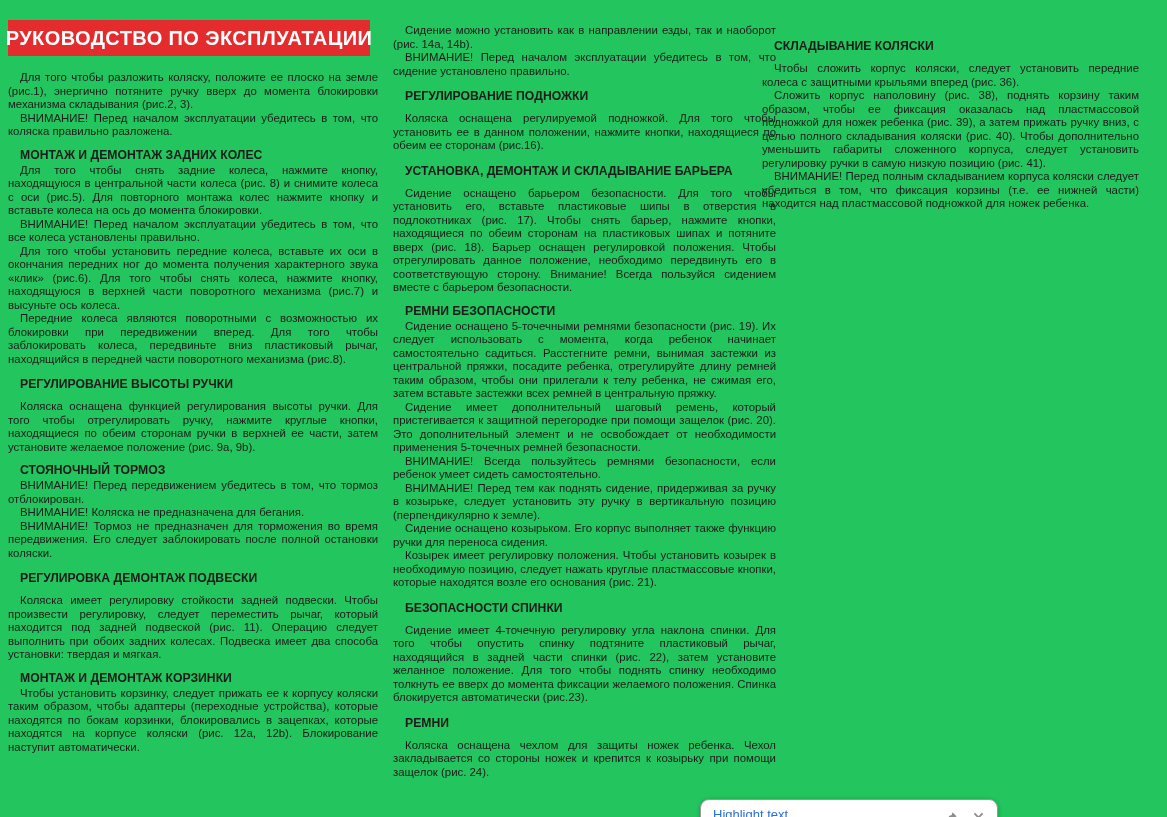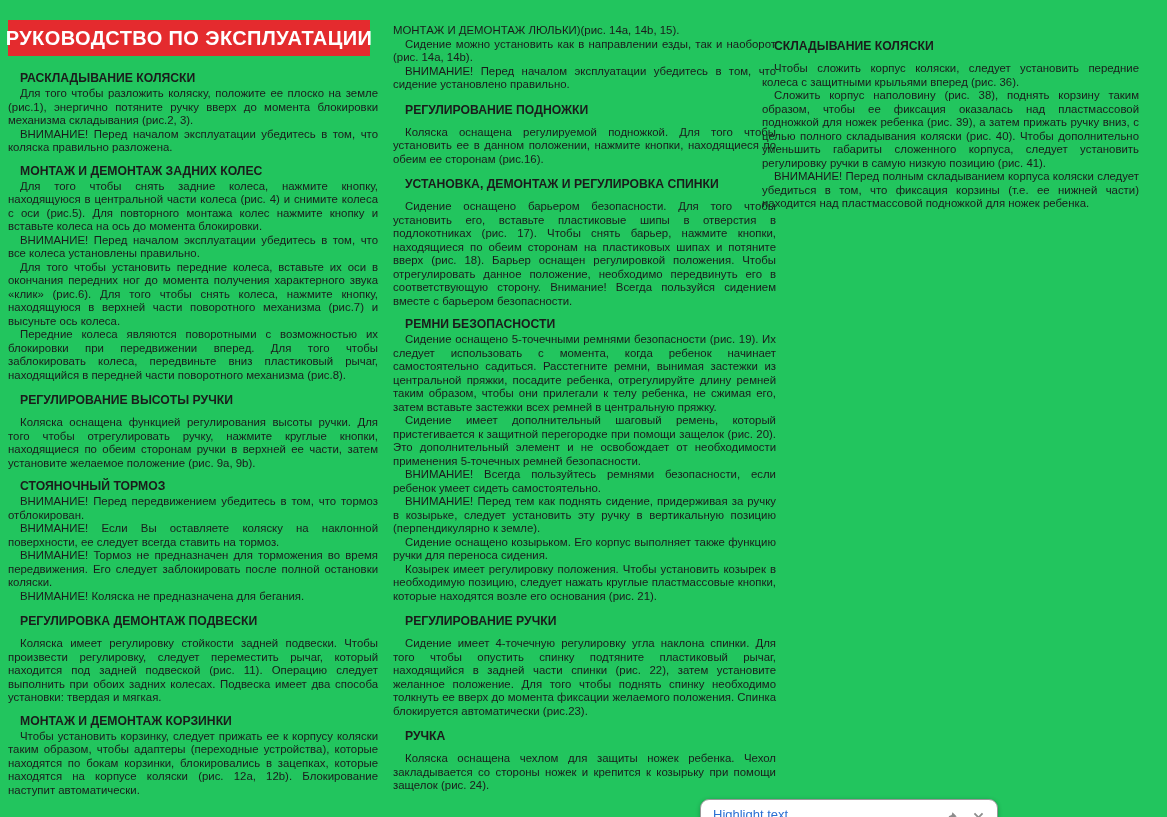--- a/index.html
+++ b/index.html
@@ -77,61 +77,58 @@
 </head>
 <body>
 
 <div class="page">
 
   <div class="col col-1">
     <div class="banner" style="background: rgb(228, 43, 46);">
       <span style="color: rgb(255, 255, 255);">РУКОВОДСТВО ПО ЭКСПЛУАТАЦИИ</span>
     </div>
     <div class="col-blocks">
-        <h2 class="heading">РАСКЛАДЫВАНИЕ КОЛЯСКИ</h2>
         <p class="para">Для того чтобы разложить коляску, положите ее плоско на земле (рис.1), энергично потяните ручку вверх до момента блокировки механизма складывания (рис.2, 3).</p>
         <p class="para">ВНИМАНИЕ! Перед началом эксплуатации убедитесь в том, что коляска правильно разложена.</p>
         <h2 class="heading">МОНТАЖ И ДЕМОНТАЖ ЗАДНИХ КОЛЕС</h2>
-        <p class="para">Для того чтобы снять задние колеса, нажмите кнопку, находящуюся в центральной части колеса (рис. 4) и снимите колеса с оси (рис.5). Для повторного монтажа колес нажмите кнопку и вставьте колеса на ось до момента блокировки.</p>
+        <p class="para">Для того чтобы снять задние колеса, нажмите кнопку, находящуюся в центральной части колеса (рис. 8) и снимите колеса с оси (рис.5). Для повторного монтажа колес нажмите кнопку и вставьте колеса на ось до момента блокировки.</p>
         <p class="para">ВНИМАНИЕ! Перед началом эксплуатации убедитесь в том, что все колеса установлены правильно.</p>
         <p class="para">Для того чтобы установить передние колеса, вставьте их оси в окончания передних ног до момента получения характерного звука «клик» (рис.6). Для того чтобы снять колеса, нажмите кнопку, находящуюся в верхней части поворотного механизма (рис.7) и высуньте ось колеса.</p>
         <p class="para">Передние колеса являются поворотными с возможностью их блокировки при передвижении вперед. Для того чтобы заблокировать колеса, передвиньте вниз пластиковый рычаг, находящийся в передней части поворотного механизма (рис.8).</p>
         <h2 class="heading spaced">РЕГУЛИРОВАНИЕ ВЫСОТЫ РУЧКИ</h2>
         <p class="para">Коляска оснащена функцией регулирования высоты ручки. Для того чтобы отрегулировать ручку, нажмите круглые кнопки, находящиеся по обеим сторонам ручки в верхней ее части, затем установите желаемое положение (рис. 9a, 9b).</p>
         <h2 class="heading">СТОЯНОЧНЫЙ ТОРМОЗ</h2>
         <p class="para">ВНИМАНИЕ! Перед передвижением убедитесь в том, что тормоз отблокирован.</p>
-        <p class="para">ВНИМАНИЕ! Если Вы оставляете коляску на наклонной поверхности, ее следует всегда ставить на тормоз.</p>
+        <p class="para">ВНИМАНИЕ! Коляска не предназначена для бегания.</p>
         <p class="para">ВНИМАНИЕ! Тормоз не предназначен для торможения во время передвижения. Его следует заблокировать после полной остановки коляски.</p>
-        <p class="para">ВНИМАНИЕ! Коляска не предназначена для бегания.</p>
         <h2 class="heading spaced">РЕГУЛИРОВКА ДЕМОНТАЖ ПОДВЕСКИ</h2>
         <p class="para">Коляска имеет регулировку стойкости задней подвески. Чтобы произвести регулировку, следует переместить рычаг, который находится под задней подвеской (рис. 11). Операцию следует выполнить при обоих задних колесах. Подвеска имеет два способа установки: твердая и мягкая.</p>
         <h2 class="heading">МОНТАЖ И ДЕМОНТАЖ КОРЗИНКИ</h2>
         <p class="para">Чтобы установить корзинку, следует прижать ее к корпусу коляски таким образом, чтобы адаптеры (переходные устройства), которые находятся по бокам корзинки, блокировались в зацепках, которые находятся на корпусе коляски (рис. 12a, 12b). Блокирование наступит автоматически.</p>
       </div>
   </div>
 
   <div class="col col-2">
     <div class="col-blocks">
-        <p class="para flush">МОНТАЖ И ДЕМОНТАЖ ЛЮЛЬКИ)(рис. 14a, 14b, 15).</p>
         <p class="para">Сидение можно установить как в направлении езды, так и наоборот (рис. 14a, 14b).</p>
         <p class="para">ВНИМАНИЕ! Перед началом эксплуатации убедитесь в том, что сидение установлено правильно.</p>
         <h2 class="heading spaced">РЕГУЛИРОВАНИЕ ПОДНОЖКИ</h2>
         <p class="para">Коляска оснащена регулируемой подножкой. Для того чтобы установить ее в данном положении, нажмите кнопки, находящиеся по обеим ее сторонам (рис.16).</p>
-        <h2 class="heading spaced">УСТАНОВКА, ДЕМОНТАЖ И РЕГУЛИРОВКА СПИНКИ</h2>
+        <h2 class="heading spaced">УСТАНОВКА, ДЕМОНТАЖ И СКЛАДЫВАНИЕ БАРЬЕРА</h2>
         <p class="para">Сидение оснащено барьером безопасности. Для того чтобы установить его, вставьте пластиковые шипы в отверстия в подлокотниках (рис. 17). Чтобы снять барьер, нажмите кнопки, находящиеся по обеим сторонам на пластиковых шипах и потяните вверх (рис. 18). Барьер оснащен регулировкой положения. Чтобы отрегулировать данное положение, необходимо передвинуть его в соответствующую сторону. Внимание! Всегда пользуйся сидением вместе с барьером безопасности.</p>
         <h2 class="heading">РЕМНИ БЕЗОПАСНОСТИ</h2>
         <p class="para">Сидение оснащено 5-точечными ремнями безопасности (рис. 19). Их следует использовать с момента, когда ребенок начинает самостоятельно садиться. Расстегните ремни, вынимая застежки из центральной пряжки, посадите ребенка, отрегулируйте длину ремней таким образом, чтобы они прилегали к телу ребенка, не сжимая его, затем вставьте застежки всех ремней в центральную пряжку.</p>
         <p class="para">Сидение имеет дополнительный шаговый ремень, который пристегивается к защитной перегородке при помощи защелок (рис. 20). Это дополнительный элемент и не освобождает от необходимости применения 5-точечных ремней безопасности.</p>
         <p class="para">ВНИМАНИЕ! Всегда пользуйтесь ремнями безопасности, если ребенок умеет сидеть самостоятельно.</p>
         <p class="para">ВНИМАНИЕ! Перед тем как поднять сидение, придерживая за ручку в козырьке, следует установить эту ручку в вертикальную позицию (перпендикулярно к земле).</p>
         <p class="para">Сидение оснащено козырьком. Его корпус выполняет также функцию ручки для переноса сидения.</p>
         <p class="para">Козырек имеет регулировку положения. Чтобы установить козырек в необходимую позицию, следует нажать круглые пластмассовые кнопки, которые находятся возле его основания (рис. 21).</p>
-        <h2 class="heading spaced">РЕГУЛИРОВАНИЕ РУЧКИ</h2>
+        <h2 class="heading spaced">БЕЗОПАСНОСТИ СПИНКИ</h2>
         <p class="para">Сидение имеет 4-точечную регулировку угла наклона спинки. Для того чтобы опустить спинку подтяните пластиковый рычаг, находящийся в задней части спинки (рис. 22), затем установите желанное положение. Для того чтобы поднять спинку необходимо толкнуть ее вверх до момента фиксации желаемого положения. Спинка блокируется автоматически (рис.23).</p>
-        <h2 class="heading spaced">РУЧКА</h2>
+        <h2 class="heading spaced">РЕМНИ</h2>
         <p class="para">Коляска оснащена чехлом для защиты ножек ребенка. Чехол закладывается со стороны ножек и крепится к козырьку при помощи защелок (рис. 24).</p>
       </div>
   </div>
 
   <div class="col col-3">
     <div class="col-blocks">
         <h2 class="heading spaced">СКЛАДЫВАНИЕ КОЛЯСКИ</h2>
         <p class="para">Чтобы сложить корпус коляски, следует установить передние колеса с защитными крыльями вперед (рис. 36).</p>
         <p class="para">Сложить корпус наполовину (рис. 38), поднять корзину таким образом, чтобы ее фиксация оказалась над пластмассовой подножкой для ножек ребенка (рис. 39), а затем прижать ручку вниз, с целью полного складывания коляски (рис. 40). Чтобы дополнительно уменьшить габариты сложенного корпуса, следует установить регулировку ручки в самую низкую позицию (рис. 41).</p>
         <p class="para">ВНИМАНИЕ! Перед полным складыванием корпуса коляски следует убедиться в том, что фиксация корзины (т.е. ее нижней части) находится над пластмассовой подножкой для ножек ребенка.</p>

